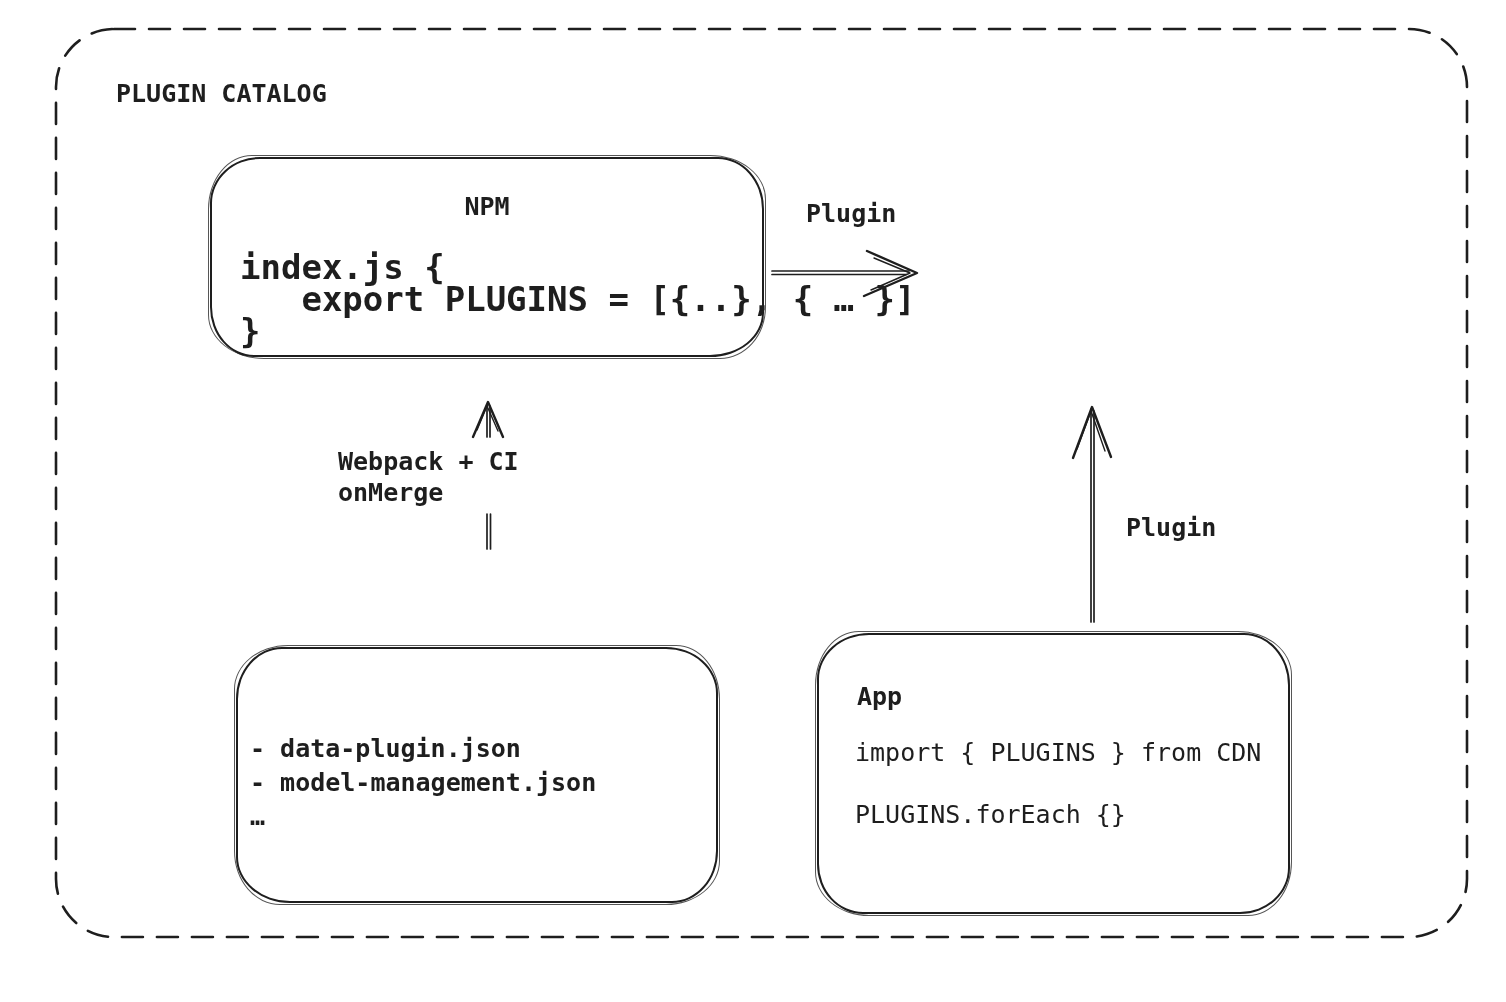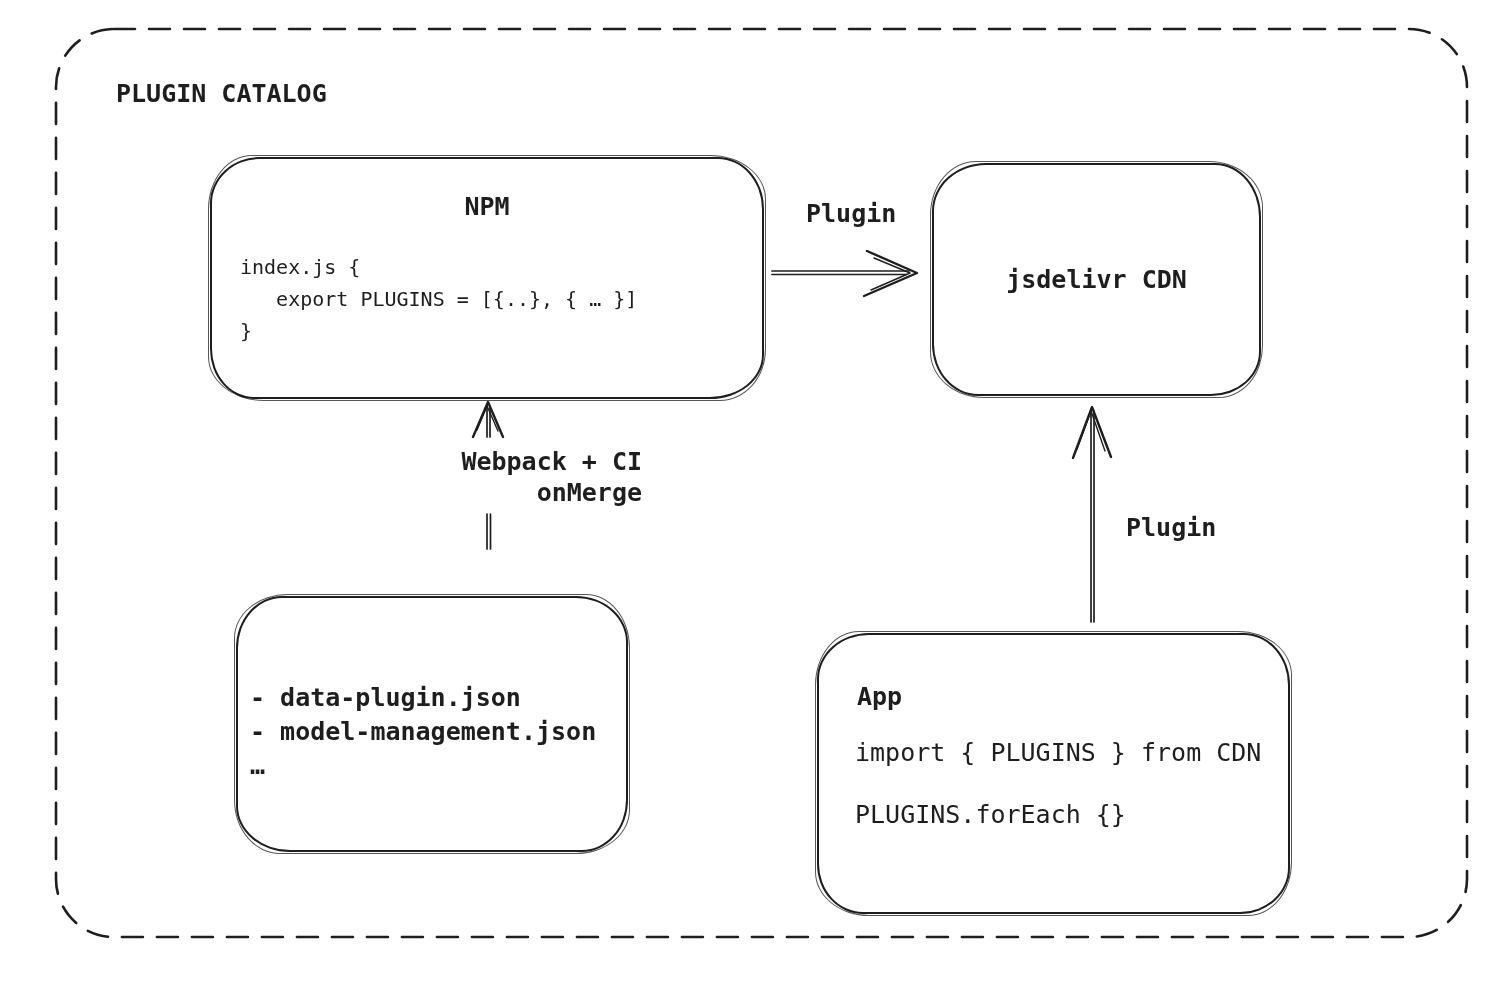--- a/index.html
+++ b/index.html
@@ -27,43 +27,43 @@
     z-index:2;
     box-sizing:border-box;
   }
   
   .box::before {
     content:"";
     position:absolute; inset:-4px;
     border:1.5px solid rgba(30,30,30,0.75);
     pointer-events:none;
   }
-  .box.npm  { left:190px; top:157px; width:554px; height:242px;
+  .box.npm  { left:190px; top:157px; width:554px; height:200px;
               border-radius:50px 46px 54px 44px / 46px 52px 44px 50px; }
   .box.npm::before { border-radius:44px 56px 46px 56px / 54px 44px 52px 44px; }
   .box.cdn  { left:912px; top:163px; width:329px; height:233px;
               border-radius:54px 46px 50px 46px / 48px 54px 44px 52px;
               display:flex; align-items:center; justify-content:center; }
   .box.cdn::before { border-radius:46px 54px 44px 54px / 54px 46px 52px 46px; }
-  .box.repo { left:216px; top:596px; width:392px; height:256px;
+  .box.repo { left:216px; top:647px; width:482px; height:256px;
               border-radius:46px 52px 46px 54px / 52px 46px 52px 46px;padding-left:33px; }
   .box.repo::before { border-radius:54px 44px 54px 46px / 44px 54px 44px 54px; }
   .box.app  { left:797px; top:633px; width:473px; height:281px;
               border-radius:52px 46px 50px 46px / 46px 52px 46px 50px; }
   .box.app::before { border-radius:44px 54px 44px 54px / 54px 44px 54px 44px; }
 
   .frame-title { left:96px; top:79px; }
   .npm-title   { position:absolute; left:0; top:33px; width:100%;
                  text-align:center; font-size:25px; line-height:30px; }
   .npm-code    { position:absolute; left:28px; top:92px;
-                 font-size:20px; line-height:32px; white-space:pre; margin:0;
-                 font-family:inherit; font-weight:normal; }
+                 font-size:34px; line-height:32px; white-space:pre; margin:0;
+                 font-family:inherit; font-weight:bold; }
   .cdn-title   { font-size:25px; line-height:30px; }
   .cache-label { left:786px; top:199px; }
-  .build-label { left:342px; top:446px; width:280px; text-align:right; line-height:31px; }
+  .build-label { left:318px; top:446px; width:280px; text-align:left; line-height:31px; }
   .repo-label  { left:289px; top:564px; }
   .repo-files  { position:absolute; left:12px; top:83px;
                  font-size:25px; line-height:34px; white-space:pre; margin:0;
                  font-family:inherit; font-weight:inherit; }
   .app-title   { position:absolute; left:38px; top:47px; font-size:25px; line-height:30px; white-space:pre; }
   .app-code    { position:absolute; left:36px; top:102px;
                  font-size:25px; line-height:31px; white-space:pre; margin:0;
                  font-family:inherit; font-weight:normal; }
   .import-label{ left:1106px; top:513px; }
 </style>
@@ -104,23 +104,20 @@
 
   <div class="box npm">
     <div class="npm-title">NPM</div>
     <pre class="npm-code">index.js {
    export PLUGINS = [{..}, { … }]
 }</pre>
   </div>
 
   <div class="txt cache-label">Plugin</div>
 
-  <div class="box cdn">
-    <div class="cdn-title">jsdelivr CDN</div>
-  </div>
 
   <div class="txt build-label">Webpack + CI
 onMerge</div>
 
 
   <div class="box repo">
     <pre class="repo-files">- data-plugin.json
 - model-management.json
 …</pre>
   </div>

